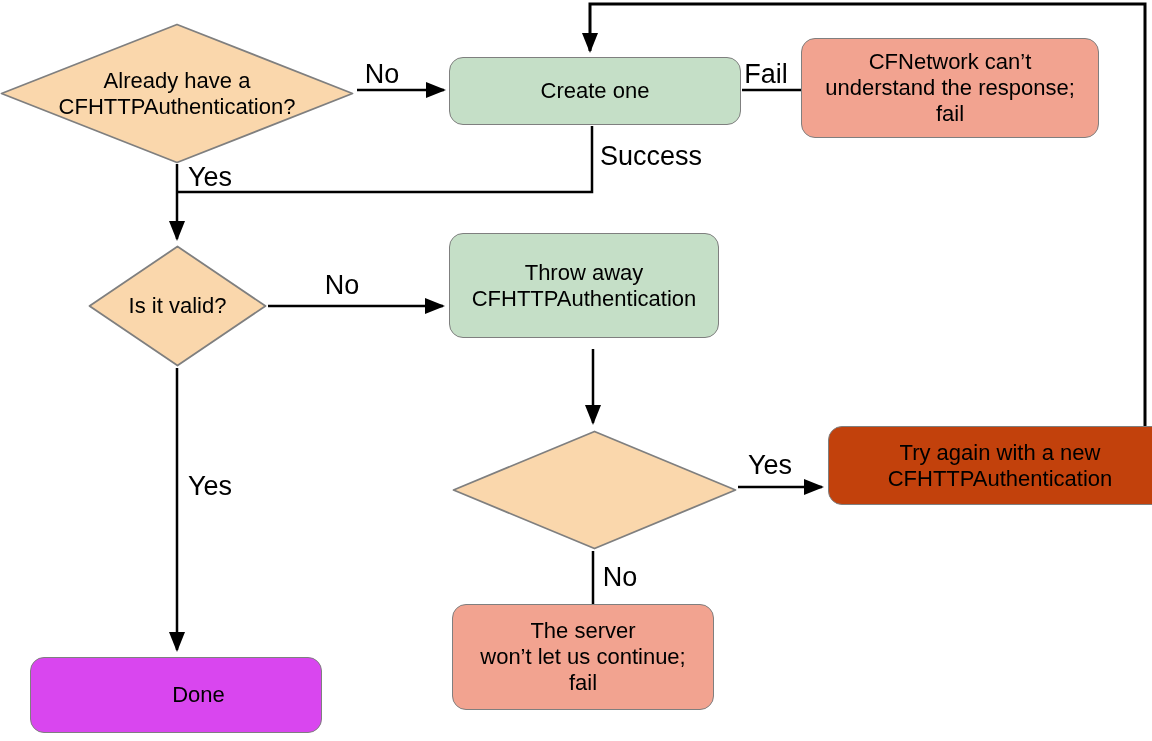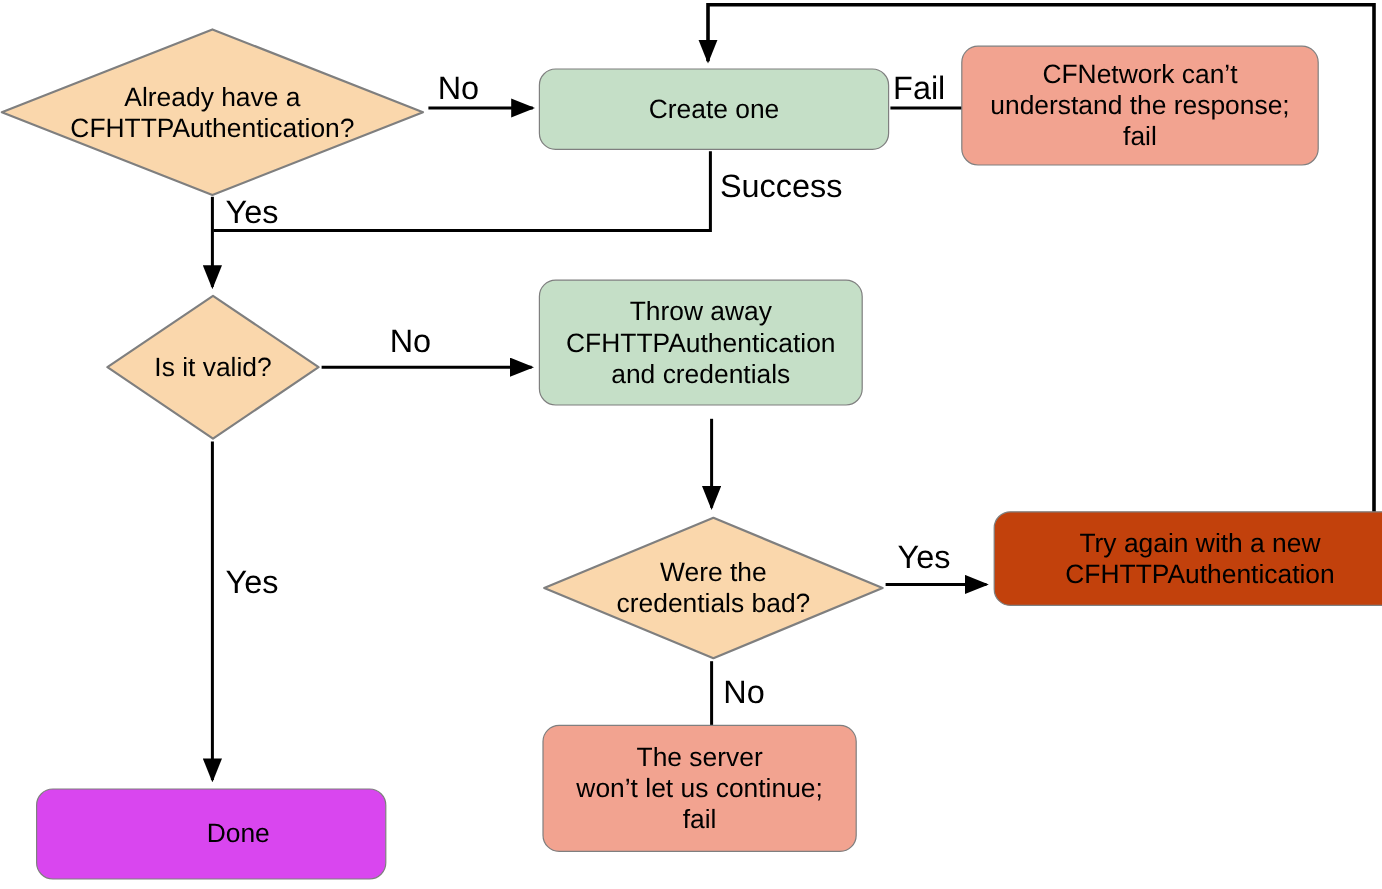--- a/index.html
+++ b/index.html
@@ -80,31 +80,26 @@
         <polygon points="89.5,1.5 177.5,61 89.5,120.5 1.5,61" fill="#FAD7AC" stroke="#7F7F7F" stroke-width="1.8" stroke-linejoin="round"></polygon>
       </svg>
       <div class="node-label">
         <div>Is it valid?</div>
       </div>
     </div>
     <div class="node process" style="left: 449px; top: 233px; width: 270px; height: 105px; background: rgb(197, 223, 199); border-color: rgb(127, 127, 127);">
       <div class="node-label">
         <div>Throw away</div>
         <div>CFHTTPAuthentication</div>
-        <div>and credentials</div>
       </div>
     </div>
     <div class="node decision" style="left: 452px; top: 430px; width: 285px; height: 120px;">
       <svg viewBox="0 0 285 120">
         <polygon points="142.5,1.5 283.5,60 142.5,118.5 1.5,60" fill="#FAD7AC" stroke="#7F7F7F" stroke-width="1.8" stroke-linejoin="round"></polygon>
       </svg>
-      <div class="node-label">
-        <div>Were the</div>
-        <div>credentials bad?</div>
-      </div>
     </div>
     <div class="node process" style="left: 828px; top: 426px; width: 344px; height: 79px; background: #c2410c; border-color: rgb(127, 127, 127);">
       <div class="node-label">
         <div>Try again with a new</div>
         <div>CFHTTPAuthentication</div>
       </div>
     </div>
     <div class="node fail" style="left: 452px; top: 604px; width: 262px; height: 106px; background: rgb(242, 163, 144); border-color: rgb(127, 127, 127);">
       <div class="node-label">
         <div>The server</div>

